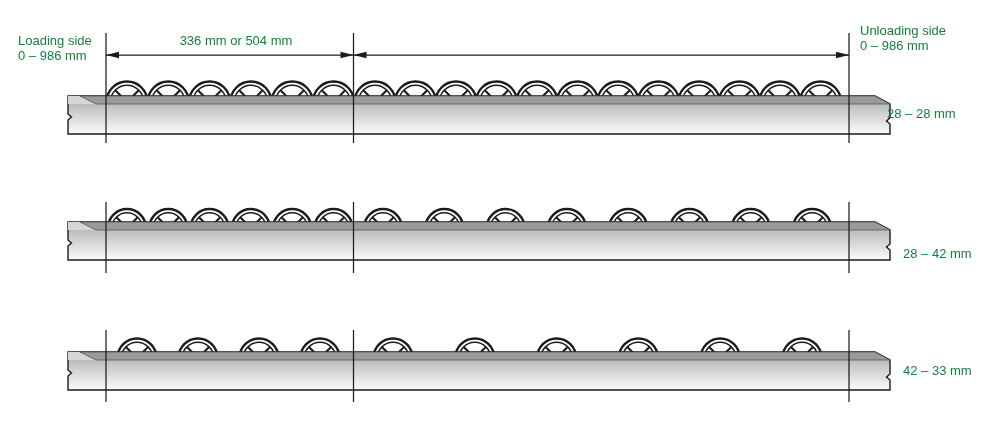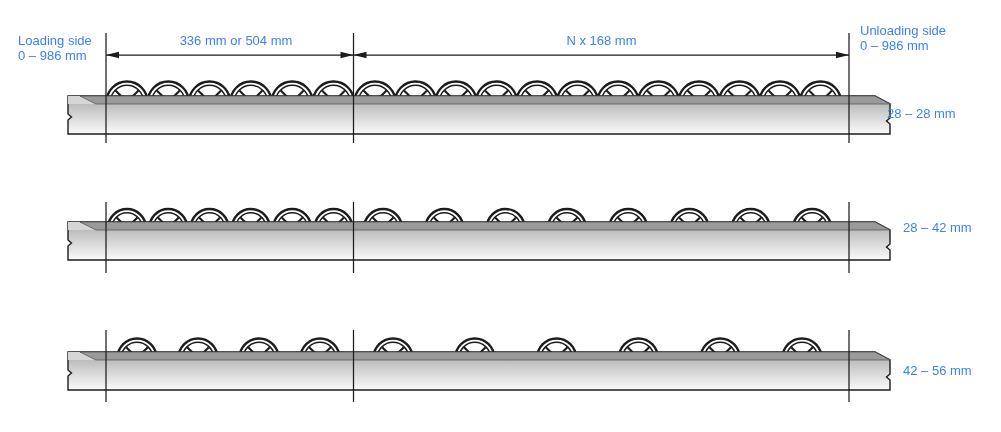--- a/index.html
+++ b/index.html
@@ -1,21 +1,21 @@
 <!DOCTYPE html>
 <html><head>
 <meta charset="utf-8">
 <style>
   html,body{margin:0;padding:0;background:#ffffff;}
   .stage{
     position:relative;
     width:1001px;height:432px;
     background:#ffffff;
     font-family:"Liberation Sans","DejaVu Sans",sans-serif;
-    color:#3b82f6;
+    color:#15803d;
     overflow:hidden;
   }
   .stage svg{position:absolute;left:0;top:0;}
   .lbl{
     position:absolute;
     font-size:13px;
     line-height:15px;
     white-space:nowrap;
   }
   .lbl.center{text-align:center;}
@@ -401,26 +401,25 @@
       </g>
     </svg>
 
   <div class="lbl" style="left:18px;top:33px">
     <div>Loading side</div>
     <div>0 – 986 mm</div>
   </div>
 
   <div class="lbl center" style="left:106px;top:33px;width:260px">336 mm or 504 mm</div>
 
-  <div class="lbl center" style="left:354px;top:33px;width:495px">N x 168 mm</div>
 
   <div class="lbl" style="left:860px;top:23px">
     <div>Unloading side</div>
     <div>0 – 986 mm</div>
   </div>
 
   <div class="lbl" style="left:887px;top:106px">28 – 28 mm</div>
 
-  <div class="lbl" style="left:903px;top:220px">28 – 42 mm</div>
-
-  <div class="lbl" style="left:903px;top:363px">42 – 56 mm</div>
+  <div class="lbl" style="left:903px;top:246px">28 – 42 mm</div>
+
+  <div class="lbl" style="left:903px;top:363px">42 – 33 mm</div>
 
 </div>
 
 </body></html>

